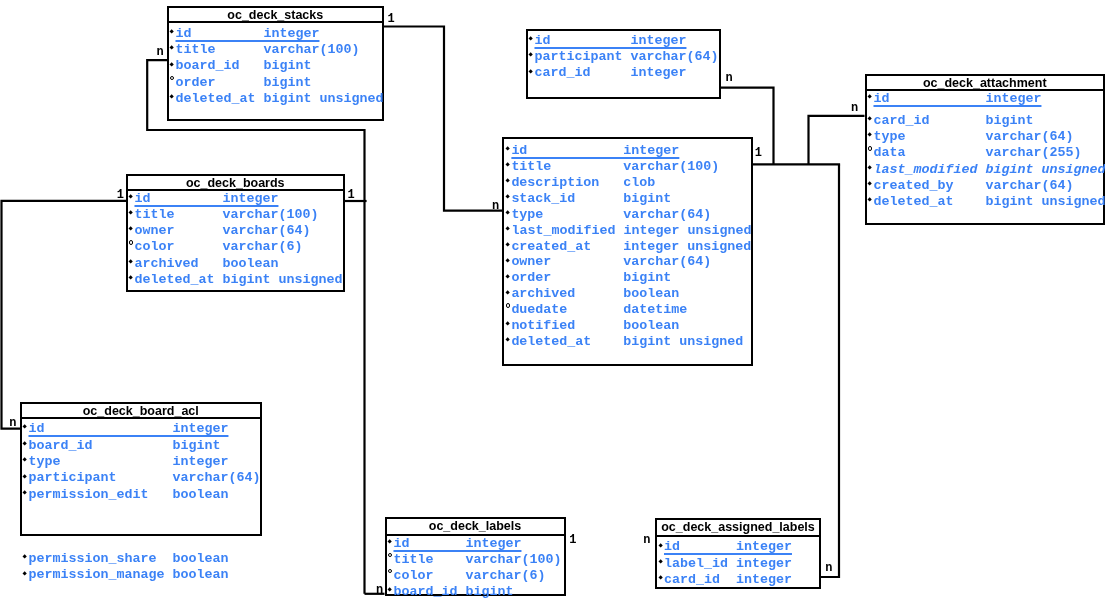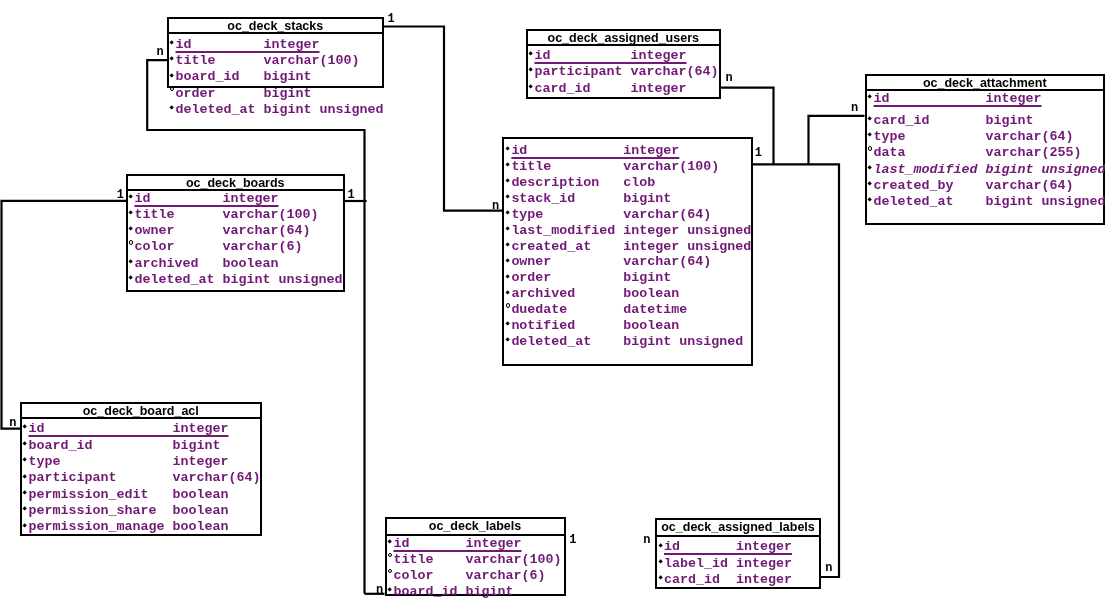--- a/index.html
+++ b/index.html
@@ -1,18 +1,18 @@
 <!DOCTYPE html>
 <html><head><meta charset="utf-8"><style>
 html,body{margin:0;padding:0;}
 body{width:1105px;height:604px;background:#fff;position:relative;overflow:hidden;}
 .t{position:absolute;background:#fff;border:2.4px solid #000;box-sizing:border-box;}
 .h{font:bold 12.5px/15.5px "Liberation Sans",sans-serif;color:#000;text-align:center;
    border-bottom:2.4px solid #000;height:13.2px;}
-.rs{font:bold 13.333px "Liberation Mono",monospace;color:#701a75;padding-left:1.2px;}
+.rs{font:bold 13.333px "Liberation Mono",monospace;color:#3b82f6;padding-left:1.2px;}
 .r{white-space:pre;}
 .b{display:inline-block;width:5.8px;height:1px;position:relative;}
 .b i{position:absolute;display:block;}
 .b .d{left:0.4px;top:-5.9px;width:3.3px;height:3.3px;background:#000;transform:rotate(45deg);}
 .b .o{left:0.1px;top:-9.1px;width:2.7px;height:2.7px;border:1.2px solid #000;border-radius:50%;}
 u{text-decoration:underline;text-decoration-thickness:1.8px;text-underline-offset:2.5px;}
 svg{position:absolute;left:0;top:0;}
 </style></head><body>
 
 <svg width="1105" height="604" viewBox="0 0 1105 604">
@@ -34,33 +34,32 @@
 <text x="9.3" y="426.2" font-family="Liberation Mono" font-weight="bold" font-size="12px" fill="#000">n</text>
 <text x="725.4" y="81" font-family="Liberation Mono" font-weight="bold" font-size="12px" fill="#000">n</text>
 <text x="851" y="110.8" font-family="Liberation Mono" font-weight="bold" font-size="12px" fill="#000">n</text>
 <text x="754.8" y="156.3" font-family="Liberation Mono" font-weight="bold" font-size="12px" fill="#000">1</text>
 <text x="825.3" y="571.2" font-family="Liberation Mono" font-weight="bold" font-size="12px" fill="#000">n</text>
 <text x="569.3" y="542.8" font-family="Liberation Mono" font-weight="bold" font-size="12px" fill="#000">1</text>
 <text x="643.3" y="543.3" font-family="Liberation Mono" font-weight="bold" font-size="12px" fill="#000">n</text>
 <text x="375.9" y="593.3" font-family="Liberation Mono" font-weight="bold" font-size="12px" fill="#000">n</text>
 </svg>
 
-<div class="t" style="left:166.5px;top:17px;width:217.5px;height:71px;">
+<div class="t" style="left:166.5px;top:6px;width:217.5px;height:115px;">
 <div class="h">oc_deck_stacks</div>
     <div class="rs" style="padding-top:2.5px;">
       <div class="r" style="height:16.375px;line-height:16.375px;"><span class="b"><i class="d"></i></span><u>id         integer</u></div>
       <div class="r" style="height:16.375px;line-height:16.375px;"><span class="b"><i class="d"></i></span>title      varchar(100)</div>
       <div class="r" style="height:16.375px;line-height:16.375px;"><span class="b"><i class="d"></i></span>board_id   bigint</div>
       <div class="r" style="height:16.375px;line-height:16.375px;"><span class="b"><i class="o"></i></span>order      bigint</div>
       <div class="r" style="height:16.375px;line-height:16.375px;"><span class="b"><i class="d"></i></span>deleted_at bigint unsigned</div>
     </div>
   </div>
 
 <div class="t" style="left:525.5px;top:29px;width:195.5px;height:69.5px;">
-<div class="h">oc_deck_assigned_users</div>
     <div class="rs" style="padding-top:1.7px;">
       <div class="r" style="height:16.4px;line-height:16.4px;"><span class="b"><i class="d"></i></span><u>id          integer</u></div>
       <div class="r" style="height:16.4px;line-height:16.4px;"><span class="b"><i class="d"></i></span>participant varchar(64)</div>
       <div class="r" style="height:16.4px;line-height:16.4px;"><span class="b"><i class="d"></i></span>card_id     integer</div>
     </div>
   </div>
 
 <div class="t" style="left:864.5px;top:73.8px;width:240.5px;height:150.8px;">
 <div class="h">oc_deck_attachment</div>
     <div class="rs" style="padding-top:0.2px;">
@@ -86,40 +85,40 @@
     </div>
   </div>
 
 <div class="t" style="left:502.4px;top:137.4px;width:251px;height:228.7px;">
     <div class="rs" style="padding-top:3.3px;">
       <div class="r" style="height:15.975px;line-height:15.975px;"><span class="b"><i class="d"></i></span><u>id            integer</u></div>
       <div class="r" style="height:15.975px;line-height:15.975px;"><span class="b"><i class="d"></i></span>title         varchar(100)</div>
       <div class="r" style="height:15.975px;line-height:15.975px;"><span class="b"><i class="d"></i></span>description   clob</div>
       <div class="r" style="height:15.975px;line-height:15.975px;"><span class="b"><i class="d"></i></span>stack_id      bigint</div>
       <div class="r" style="height:15.975px;line-height:15.975px;"><span class="b"><i class="d"></i></span>type          varchar(64)</div>
-      <div class="r" style="height:15.975px;line-height:15.975px;"><span class="b"><i class="d"></i></span>last_modified integer unsigned</div>
+      <div class="r" style="height:15.975px;line-height:15.975px;text-align:right;"><span class="b"><i class="d"></i></span>last_modified integer unsigned</div>
       <div class="r" style="height:15.975px;line-height:15.975px;"><span class="b"><i class="d"></i></span>created_at    integer unsigned</div>
       <div class="r" style="height:15.975px;line-height:15.975px;"><span class="b"><i class="d"></i></span>owner         varchar(64)</div>
       <div class="r" style="height:15.975px;line-height:15.975px;"><span class="b"><i class="d"></i></span>order         bigint</div>
       <div class="r" style="height:15.975px;line-height:15.975px;"><span class="b"><i class="d"></i></span>archived      boolean</div>
       <div class="r" style="height:15.975px;line-height:15.975px;"><span class="b"><i class="o"></i></span>duedate       datetime</div>
       <div class="r" style="height:15.975px;line-height:15.975px;"><span class="b"><i class="d"></i></span>notified      boolean</div>
       <div class="r" style="height:15.975px;line-height:15.975px;"><span class="b"><i class="d"></i></span>deleted_at    bigint unsigned</div>
     </div>
   </div>
 
 <div class="t" style="left:19.5px;top:402px;width:242.5px;height:134.0px;">
 <div class="h">oc_deck_board_acl</div>
     <div class="rs" style="padding-top:2.2px;">
       <div class="r" style="height:16.35px;line-height:16.35px;"><span class="b"><i class="d"></i></span><u>id                integer</u></div>
       <div class="r" style="height:16.35px;line-height:16.35px;"><span class="b"><i class="d"></i></span>board_id          bigint</div>
       <div class="r" style="height:16.35px;line-height:16.35px;"><span class="b"><i class="d"></i></span>type              integer</div>
       <div class="r" style="height:16.35px;line-height:16.35px;"><span class="b"><i class="d"></i></span>participant       varchar(64)</div>
       <div class="r" style="height:16.35px;line-height:16.35px;"><span class="b"><i class="d"></i></span>permission_edit   boolean</div>
-      <div class="r" style="height:16.35px;line-height:16.35px;"><span class="b"><i class="d"></i></span>permission_share  boolean</div>
+      <div class="r" style="height:16.35px;line-height:16.35px;margin-top:48px;"><span class="b"><i class="d"></i></span>permission_share  boolean</div>
       <div class="r" style="height:16.35px;line-height:16.35px;"><span class="b"><i class="d"></i></span>permission_manage boolean</div>
     </div>
   </div>
 
 <div class="t" style="left:384.5px;top:517.3px;width:181px;height:79px;">
 <div class="h" style="height:15px;">oc_deck_labels</div>
     <div class="rs" style="margin-top:-0.8px;">
       <div class="r" style="height:16.1px;line-height:16.1px;"><span class="b"><i class="d"></i></span><u>id       integer</u></div>
       <div class="r" style="height:16.1px;line-height:16.1px;"><span class="b"><i class="o"></i></span>title    varchar(100)</div>
       <div class="r" style="height:16.1px;line-height:16.1px;"><span class="b"><i class="o"></i></span>color    varchar(6)</div>

